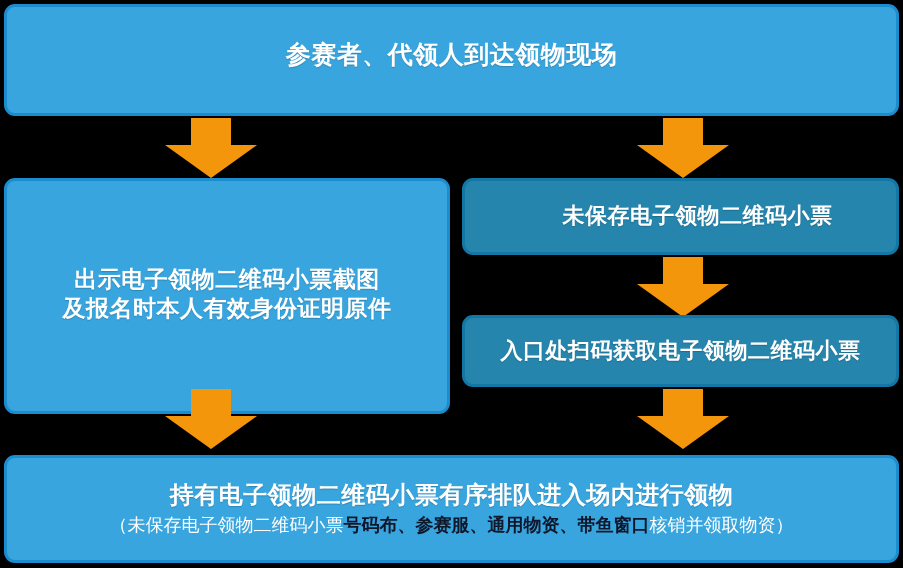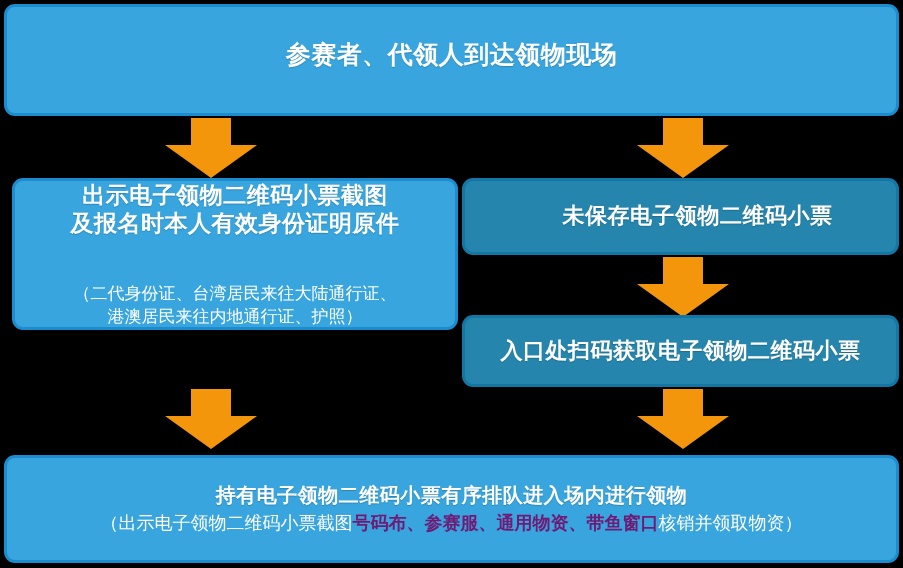--- a/index.html
+++ b/index.html
@@ -46,35 +46,35 @@
     font-weight: normal;
     line-height: 1.35;
     white-space: pre-line;
   }
 
   
   #node-arrive   { left: 4px;   top: 4px;    width: 895px; height: 112px; }
   #node-arrive .title { font-size: 25px; margin-bottom: 10px; }
   #node-arrive .sub   { font-size: 17px; }
 
-  #node-show     { left: 12px;   top: 178px;  width: 446px; height: 152px; gap: 40px; }
+  #node-show     { left: 4px;   top: 178px;  width: 446px; height: 236px; gap: 40px; }
   #node-show .title { font-size: 23px; margin-bottom: 5px; }
   #node-show .sub   { font-size: 17px; }
 
   #node-nosave   { left: 462px; top: 178px;  width: 437px; height: 77px; padding-left: 44px; }
   #node-nosave .title { font-size: 22px; }
 
   #node-scan     { left: 462px; top: 315px;  width: 437px; height: 72px; }
   #node-scan .title { font-size: 22px; text-align: right; }
 
   #node-queue    { left: 4px;   top: 455px;  width: 895px; height: 108px; }
-  #node-queue .title { font-size: 20px; margin-bottom: 3px; }
+  #node-queue .title { font-size: 24px; margin-bottom: 3px; }
   #node-queue .sub   { font-size: 18px; }
 
-  .hl { color: #701a75; font-weight: bold; }
+  .hl { color: #0f172a; font-weight: bold; }
 
   
   .arrow {
     position: absolute;
     display: block;
   }
   .arrow svg { display: block; }
 
   
   #arrow-arrive-show   { left: 165px; top: 118px; }
@@ -100,22 +100,20 @@
 
   <div class="arrow" id="arrow-arrive-nosave">
     <svg width="92" height="60" viewBox="0 0 92 60">
       <polygon points="26,0 66,0 66,27 92,27 46,60 0,27 26,27" fill="#F3960B"></polygon>
     </svg>
   </div>
 
   <div class="node light" id="node-show">
     <div class="title">出示电子领物二维码小票截图
 及报名时本人有效身份证明原件</div>
-    <div class="sub">（二代身份证、台湾居民来往大陆通行证、
-港澳居民来往内地通行证、护照）</div>
   </div>
 
   <div class="node dark" id="node-nosave">
     <div class="title">未保存电子领物二维码小票</div>
   </div>
 
   <div class="arrow" id="arrow-nosave-scan">
     <svg width="92" height="60" viewBox="0 0 92 60">
       <polygon points="26,0 66,0 66,27 92,27 46,60 0,27 26,27" fill="#F3960B"></polygon>
     </svg>
@@ -132,16 +130,16 @@
   </div>
 
   <div class="arrow" id="arrow-scan-queue">
     <svg width="92" height="60" viewBox="0 0 92 60">
       <polygon points="26,0 66,0 66,27 92,27 46,60 0,27 26,27" fill="#F3960B"></polygon>
     </svg>
   </div>
 
   <div class="node light" id="node-queue">
     <div class="title">持有电子领物二维码小票有序排队进入场内进行领物</div>
-    <div class="sub" id="queue-sub"><span>（出示电子领物二维码小票截图</span><span class="hl">号码布、参赛服、通用物资、带鱼窗口</span><span>核销并领取物资）</span></div>
+    <div class="sub" id="queue-sub"><span>（未保存电子领物二维码小票</span><span class="hl">号码布、参赛服、通用物资、带鱼窗口</span><span>核销并领取物资）</span></div>
   </div>
 
 </div>
 
 </body></html>

